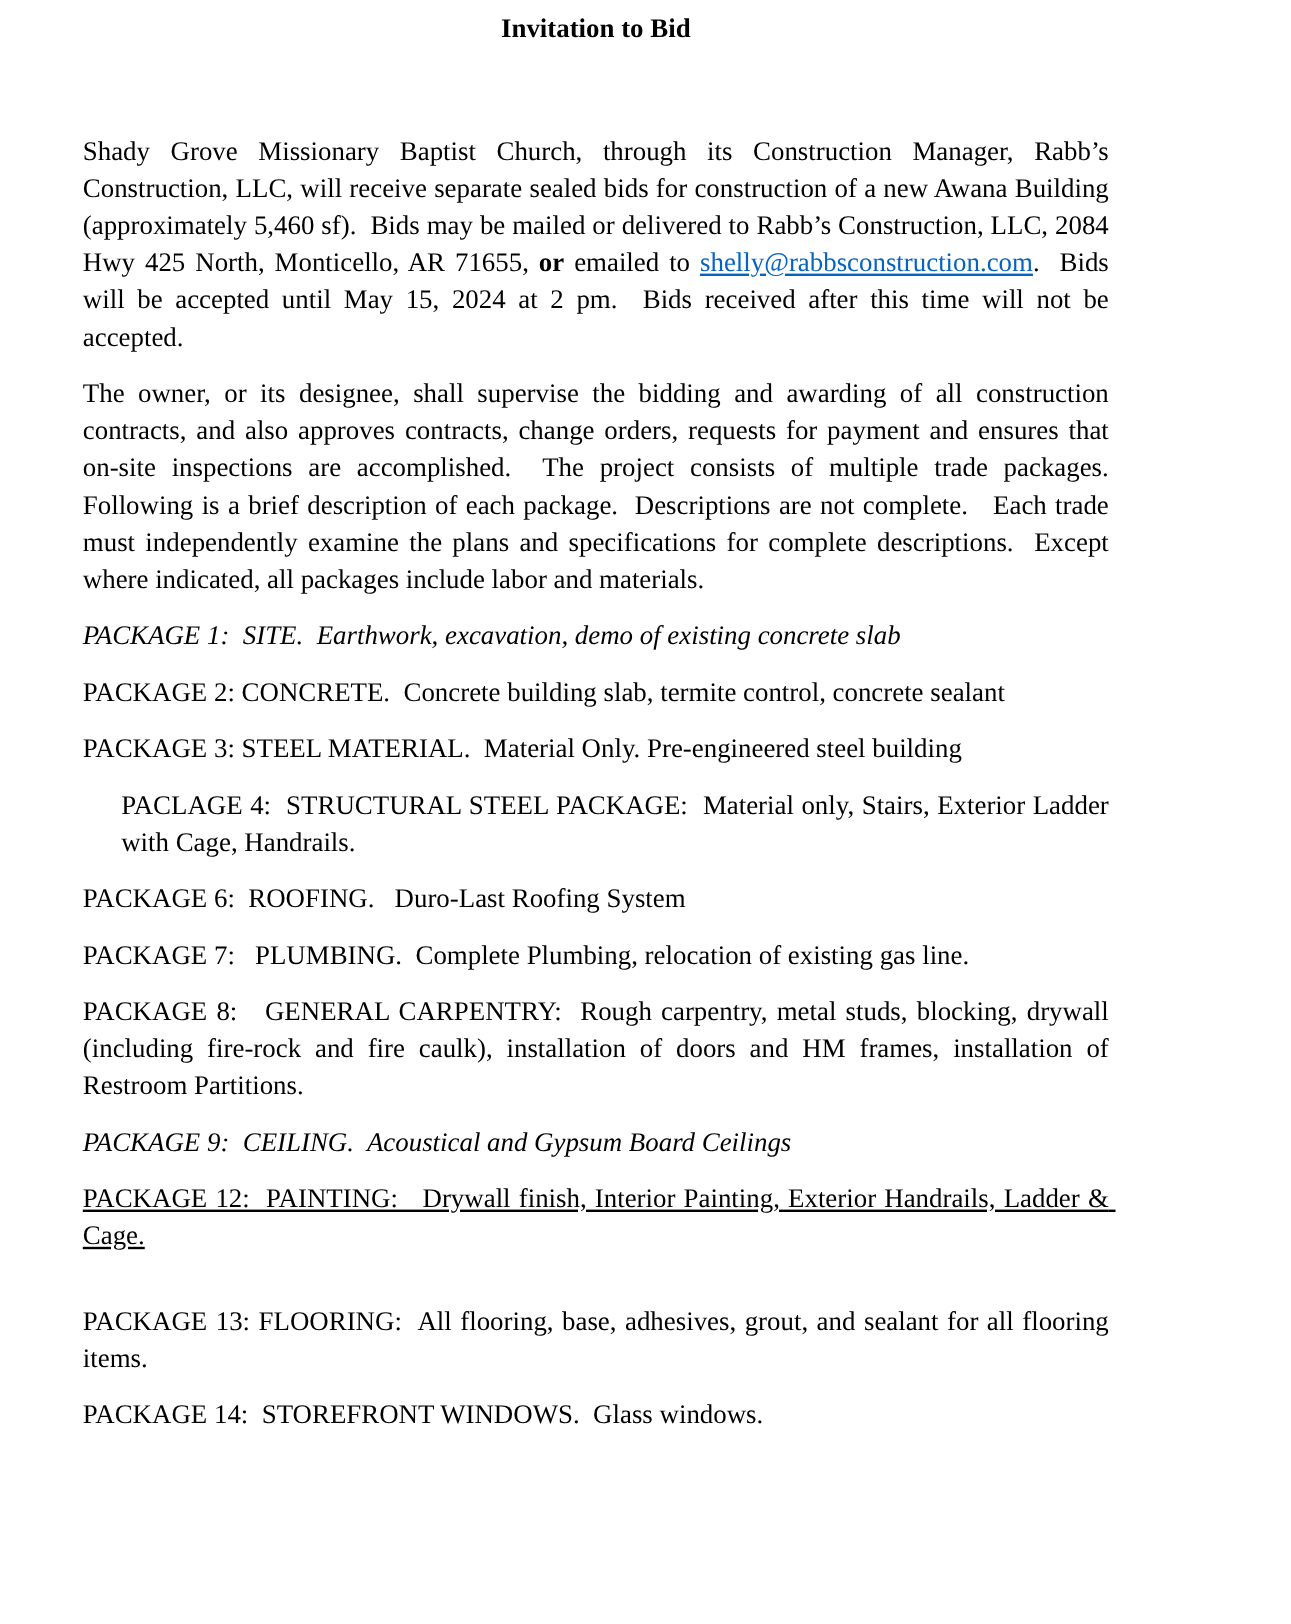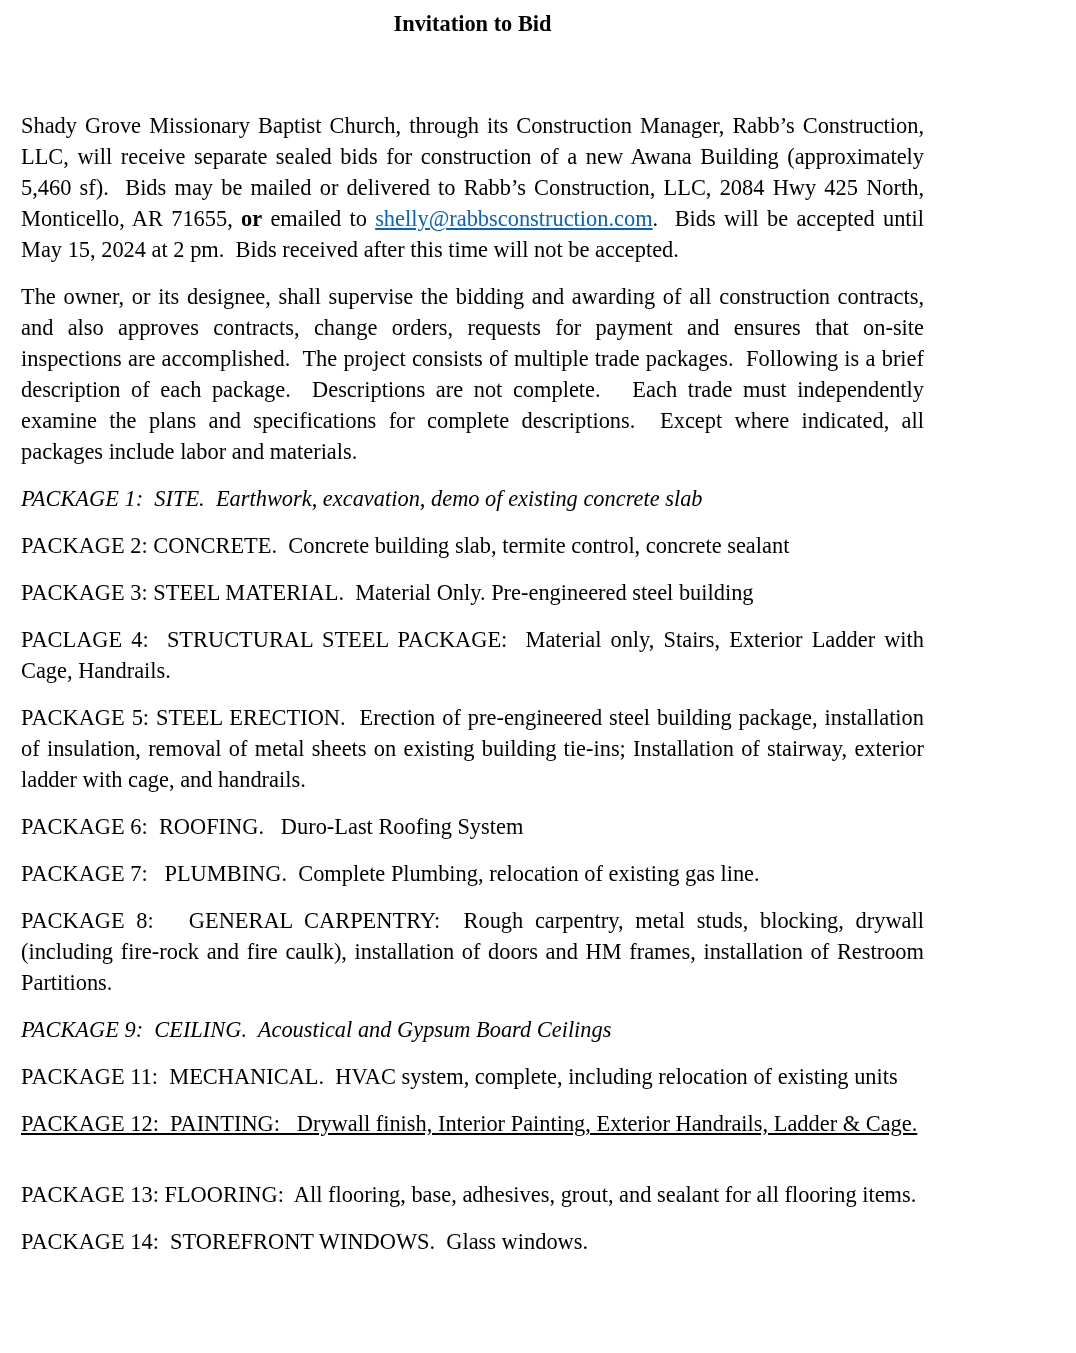--- a/index.html
+++ b/index.html
@@ -14,21 +14,21 @@
       font-family: "Liberation Serif", "DejaVu Serif", serif;
       color: #000000;
       font-size: 22.4px;
       line-height: 31px;
     }
     .page {
       position: relative;
       width: 981px;
       height: 1353px;
       box-sizing: border-box;
-      padding: 8px 57px 0 21px;
+      padding: 8px 57px 0 69px;
     }
     .title {
       text-align: center;
       font-weight: bold;
       font-size: 22.4px;
       line-height: 31px;
       margin: 0 0 71px 0;
     }
     p {
       margin: 16px 0 16px 0;
@@ -54,24 +54,22 @@
   <div class="title">Invitation to Bid</div>
 
   <p class="intro" style="white-space: pre-wrap;"><span style="white-space: pre-wrap;">Shady Grove Missionary Baptist Church, through its Construction Manager, Rabb’s Construction, LLC, will receive separate sealed bids for construction of a new Awana Building (approximately 5,460 sf).  Bids may be mailed or delivered to Rabb’s Construction, LLC, 2084 Hwy 425 North, Monticello, AR 71655, </span><b>or</b><span> emailed to </span><a class="email" href="mailto:shelly@rabbsconstruction.com">shelly@rabbsconstruction.com</a><span style="white-space: pre-wrap;">.  Bids will be accepted until May 15, 2024 at 2 pm.  Bids received after this time will not be accepted.</span></p>
 
   <p style="white-space: pre-wrap;">The owner, or its designee, shall supervise the bidding and awarding of all construction contracts, and also approves contracts, change orders, requests for payment and ensures that on-site inspections are accomplished.  The project consists of multiple trade packages.  Following is a brief description of each package.  Descriptions are not complete.   Each trade must independently examine the plans and specifications for complete descriptions.  Except where indicated, all packages include labor and materials.</p>
 
   <div>
     <p class="pkg" style="white-space: pre-wrap; font-style: italic;">PACKAGE 1:  SITE.  Earthwork, excavation, demo of existing concrete slab</p>
     <p class="pkg" style="white-space: pre-wrap;">PACKAGE 2: CONCRETE.  Concrete building slab, termite control, concrete sealant</p>
     <p class="pkg" style="white-space: pre-wrap;">PACKAGE 3: STEEL MATERIAL.  Material Only. Pre-engineered steel building</p>
-    <p class="pkg" style="white-space: pre-wrap;">PACLAGE 4:  STRUCTURAL STEEL PACKAGE:  Material only, Stairs, Exterior Ladder with Cage, Handrails.</p>
-    <p class="pkg" style="white-space: pre-wrap;">PACKAGE 5: STEEL ERECTION.  Erection of pre-engineered steel building package, installation of insulation, removal of metal sheets on existing building tie-ins; Installation of stairway, exterior ladder with cage, and handrails.</p>
+    <p class="pkg" style="white-space: pre-wrap; margin-left: 32px;">PACLAGE 4:  STRUCTURAL STEEL PACKAGE:  Material only, Stairs, Exterior Ladder with Cage, Handrails.</p>
     <p class="pkg" style="white-space: pre-wrap;">PACKAGE 6:  ROOFING.   Duro-Last Roofing System</p>
     <p class="pkg" style="white-space: pre-wrap;">PACKAGE 7:   PLUMBING.  Complete Plumbing, relocation of existing gas line.</p>
     <p class="pkg" style="white-space: pre-wrap;">PACKAGE 8:   GENERAL CARPENTRY:  Rough carpentry, metal studs, blocking, drywall (including fire-rock and fire caulk), installation of doors and HM frames, installation of Restroom Partitions.</p>
     <p class="pkg" style="white-space: pre-wrap; font-style: italic;">PACKAGE 9:  CEILING.  Acoustical and Gypsum Board Ceilings</p>
-    <p class="pkg" style="white-space: pre-wrap;">PACKAGE 11:  MECHANICAL.  HVAC system, complete, including relocation of existing units</p>
     <p class="pkg" style="white-space: pre-wrap; text-decoration: underline;">PACKAGE 12:  PAINTING:   Drywall finish, Interior Painting, Exterior Handrails, Ladder &amp; Cage.</p>
     <p class="pkg" style="white-space: pre-wrap; margin-top: 40px;">PACKAGE 13: FLOORING:  All flooring, base, adhesives, grout, and sealant for all flooring items.</p>
     <p class="pkg" style="white-space: pre-wrap;">PACKAGE 14:  STOREFRONT WINDOWS.  Glass windows.</p>
   </div>
 </div>
 
 </body></html>

